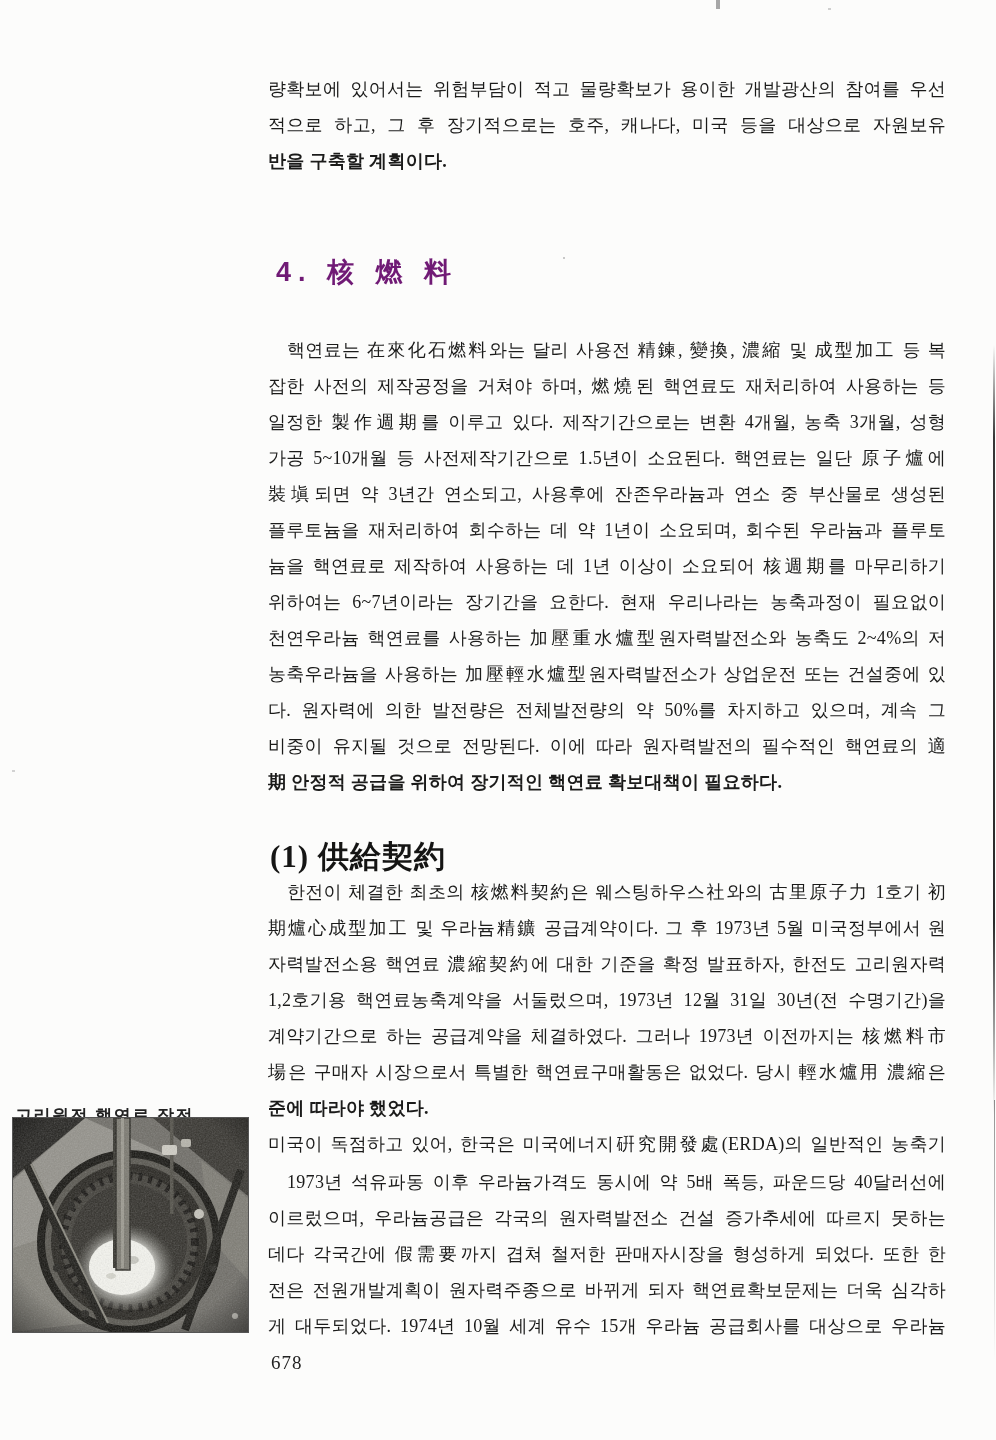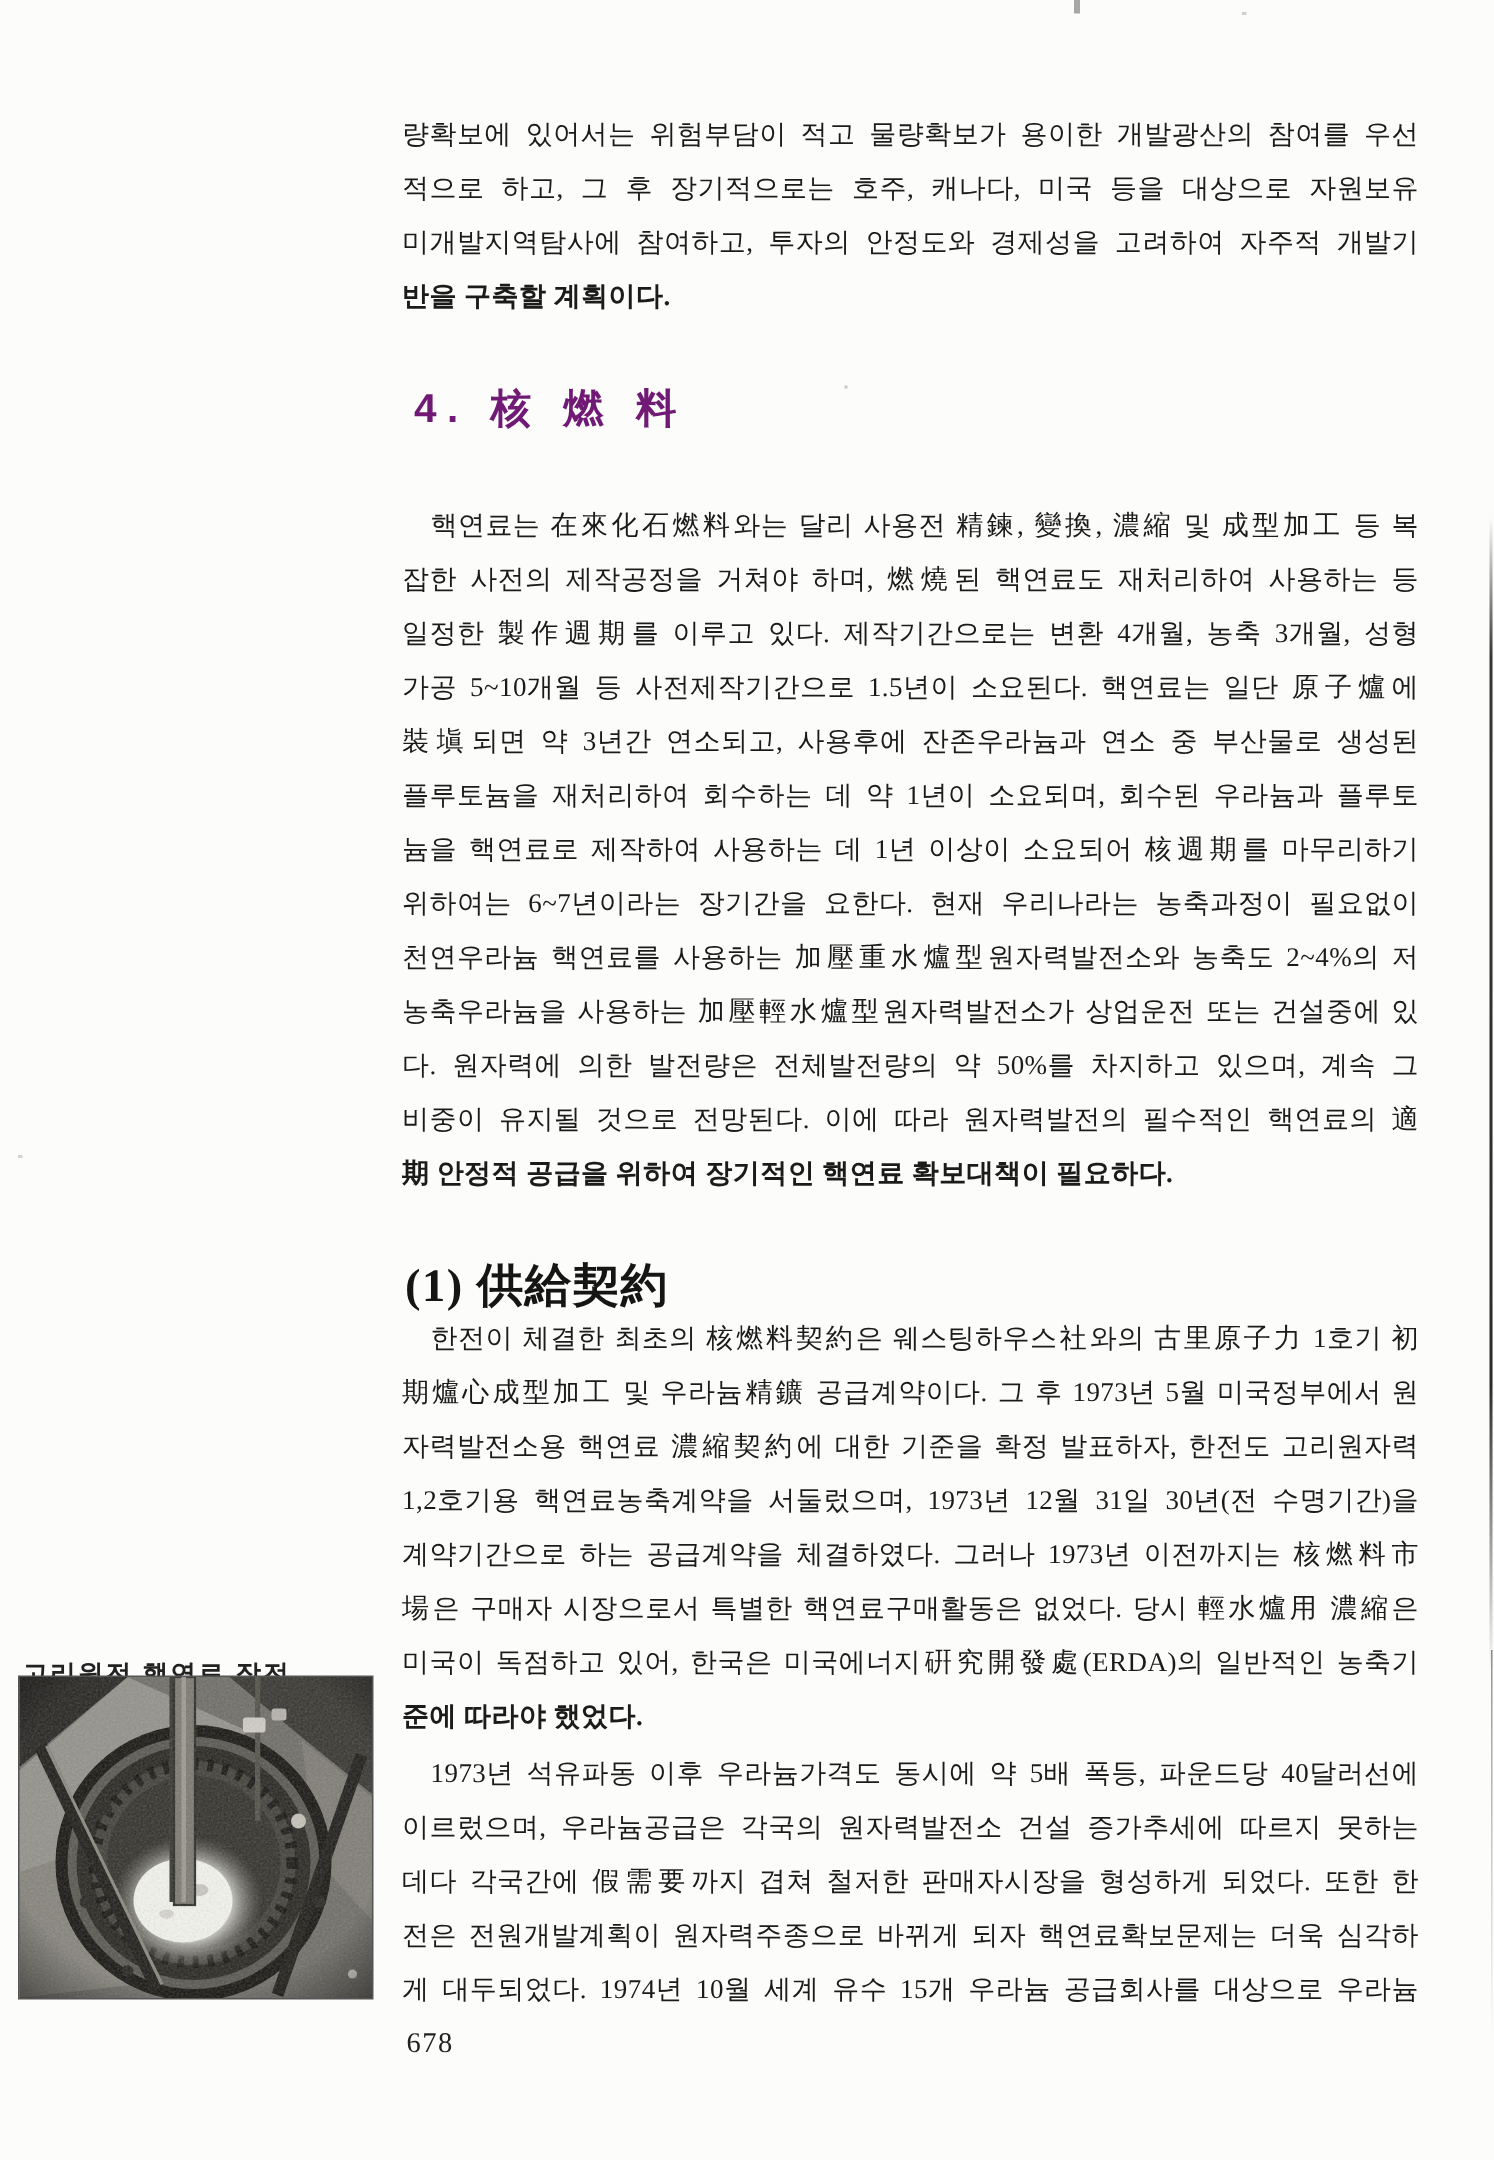--- a/index.html
+++ b/index.html
@@ -58,21 +58,20 @@
   .speck2{position:absolute;left:563px;top:257px;width:2px;height:2px;background:#c8c8c8;}
   .speck3{position:absolute;left:12px;top:770px;width:3px;height:2px;background:#d2d2d2;}
   .speck4{position:absolute;left:940px;top:122px;width:2px;height:2px;background:#cccccc;}
 </style>
 </head>
 <body>
 
 <div class="col" id="intro">
   <div class="line">량확보에 있어서는 위험부담이 적고 물량확보가 용이한 개발광산의 참여를 우선</div>
   <div class="line">적으로 하고, 그 후 장기적으로는 호주, 캐나다, 미국 등을 대상으로 자원보유</div>
-  <div class="line">미개발지역탐사에 참여하고, 투자의 안정도와 경제성을 고려하여 자주적 개발기</div>
   <div class="line last">반을 구축할 계획이다.</div>
 </div>
 
 <h2 class="section-heading">4. 核 燃 料</h2>
 
 <div class="col" id="para2">
   <div class="line indent">핵연료는 在來化石燃料와는 달리 사용전 精鍊, 變換, 濃縮 및 成型加工 등 복</div>
   <div class="line">잡한 사전의 제작공정을 거쳐야 하며, 燃燒된 핵연료도 재처리하여 사용하는 등</div>
   <div class="line">일정한 製作週期를 이루고 있다. 제작기간으로는 변환 4개월, 농축 3개월, 성형</div>
   <div class="line">가공 5~10개월 등 사전제작기간으로 1.5년이 소요된다. 핵연료는 일단 原子爐에</div>
@@ -89,22 +88,22 @@
 
 <h3 class="subsection-heading">(1) 供給契約</h3>
 
 <div class="col" id="para3">
   <div class="line indent">한전이 체결한 최초의 核燃料契約은 웨스팅하우스社와의 古里原子力 1호기 初</div>
   <div class="line">期爐心成型加工 및 우라늄精鑛 공급계약이다. 그 후 1973년 5월 미국정부에서 원</div>
   <div class="line">자력발전소용 핵연료 濃縮契約에 대한 기준을 확정 발표하자, 한전도 고리원자력</div>
   <div class="line">1,2호기용 핵연료농축계약을 서둘렀으며, 1973년 12월 31일 30년(전 수명기간)을</div>
   <div class="line">계약기간으로 하는 공급계약을 체결하였다. 그러나 1973년 이전까지는 核燃料市</div>
   <div class="line">場은 구매자 시장으로서 특별한 핵연료구매활동은 없었다. 당시 輕水爐用 濃縮은</div>
+  <div class="line last">준에 따라야 했었다.</div>
   <div class="line">미국이 독점하고 있어, 한국은 미국에너지硏究開發處(ERDA)의 일반적인 농축기</div>
-  <div class="line last">준에 따라야 했었다.</div>
 </div>
 
 <div class="col" id="para4">
   <div class="line indent">1973년 석유파동 이후 우라늄가격도 동시에 약 5배 폭등, 파운드당 40달러선에</div>
   <div class="line">이르렀으며, 우라늄공급은 각국의 원자력발전소 건설 증가추세에 따르지 못하는</div>
   <div class="line">데다 각국간에 假需要까지 겹쳐 철저한 판매자시장을 형성하게 되었다. 또한 한</div>
   <div class="line">전은 전원개발계획이 원자력주종으로 바뀌게 되자 핵연료확보문제는 더욱 심각하</div>
   <div class="line">게 대두되었다. 1974년 10월 세계 유수 15개 우라늄 공급회사를 대상으로 우라늄</div>
 </div>
 

